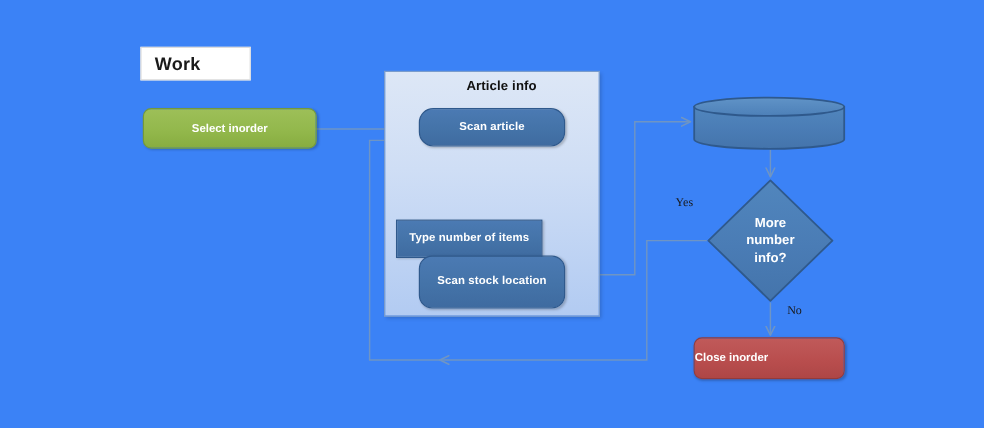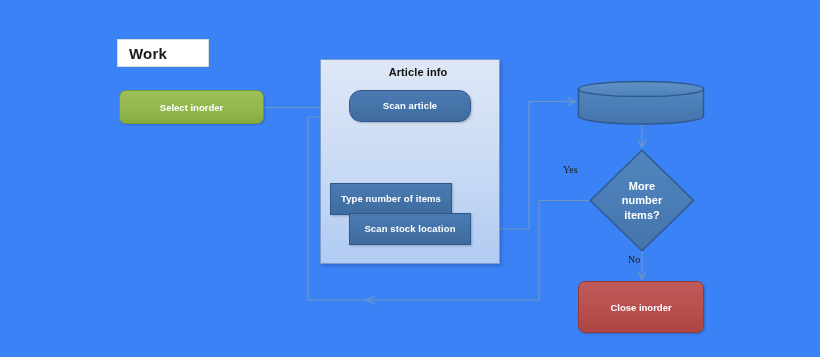--- a/index.html
+++ b/index.html
@@ -110,37 +110,36 @@
     justify-content: center;
     color: #ffffff;
     font-size: 9.5px;
     font-weight: bold;
   }
   .end-box {
     position: absolute;
     left: 578px;
     top: 281px;
     width: 126px;
-    height: 52px;
+    height: 35px;
     border-radius: 7px;
     box-sizing: border-box;
     background: linear-gradient(to bottom, #c05a5a 0%, #b94e4e 55%, #ae4646 100%);
     border: 1.5px solid #933b3b;
     box-shadow: 1px 1px 2px rgba(0,0,0,0.22);
     display: flex;
     align-items: center;
-    justify-content: center;
     color: #ffffff;
     font-size: 9.5px;
     font-weight: bold;
   }
 
   #n-scan-article      { left: 349px; top: 90px;  width: 122px; height: 32px; border-radius: 12px; }
   #n-type-number       { left: 330px; top: 152px; width: 122px; height: 32px; margin-top: 31px; }
-  #n-scan-stock        { left: 349px; top: 213px; width: 122px; height: 32px; }
+  #n-scan-stock        { left: 349px; top: 213px; width: 122px; height: 44px; border-radius: 11px; }
 
   
   .cylinder {
     position: absolute;
     left: 577px;
     top: 80px;
     width: 128px;
     height: 45px;
   }
   .cyl-label {
@@ -184,21 +183,21 @@
   }
 
   
   .edge-label {
     position: absolute;
     font-size: 10px;
     color: #1a1a1a;
     font-family: "Liberation Serif", serif;
   }
   #lbl-yes { left: 563px; top: 164px; }
-  #lbl-no  { left: 628px; top: 254px; }
+  #lbl-no  { left: 656px; top: 254px; }
 </style>
 </head>
 <body>
 
 <div id="canvas">
 
   <svg id="wires" viewBox="0 0 820 357" width="820" height="357">
     <defs>
       <marker id="ah" markerWidth="9" markerHeight="9" refX="7.6" refY="4.5" orient="auto" markerUnits="userSpaceOnUse">
         <path d="M0.6,0.9 L8,4.5 L0.6,8.1" fill="none" stroke="#6f95c4" stroke-width="1.3" stroke-linecap="round" stroke-linejoin="round"></path>
@@ -270,21 +269,21 @@
         <stop offset="55%" stop-color="#4a7cb5"></stop>
         <stop offset="100%" stop-color="#4474ab"></stop>
       </linearGradient>
     </defs>
     <path d="M53,1.3 L104.7,51.5 L53,101.7 L1.3,51.5 Z" fill="url(#dg)" stroke="#2f598c" stroke-width="1.5" stroke-linejoin="round"></path>
   </svg>
   <div class="diamond-label">
     <div>
       <div>More</div>
       <div>number</div>
-      <div>items?</div>
+      <div>info?</div>
     </div>
   </div>
 
   <div class="end-box">
     <span>Close inorder</span>
   </div>
 
   <div class="edge-label" id="lbl-yes">Yes</div>
   <div class="edge-label" id="lbl-no">No</div>
 

